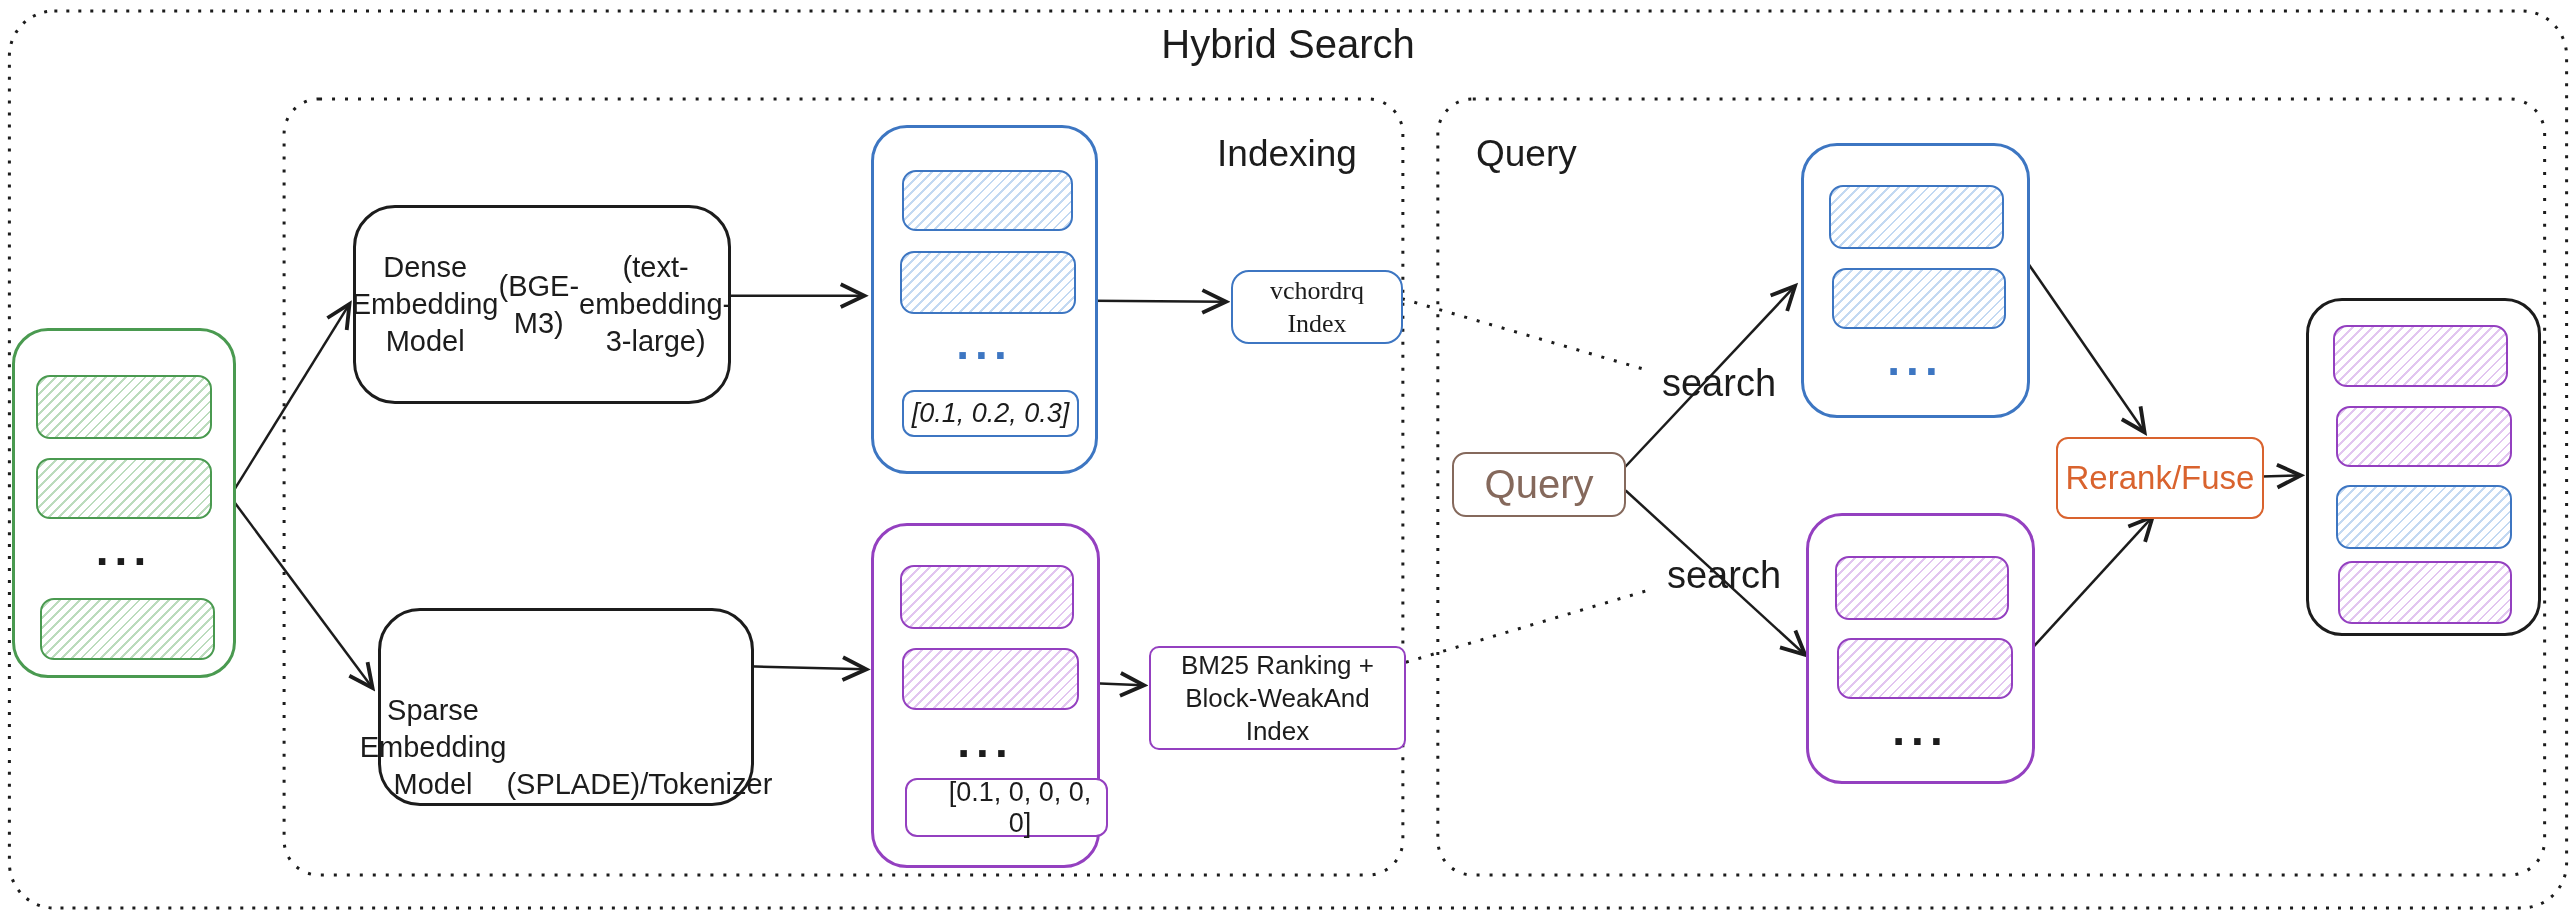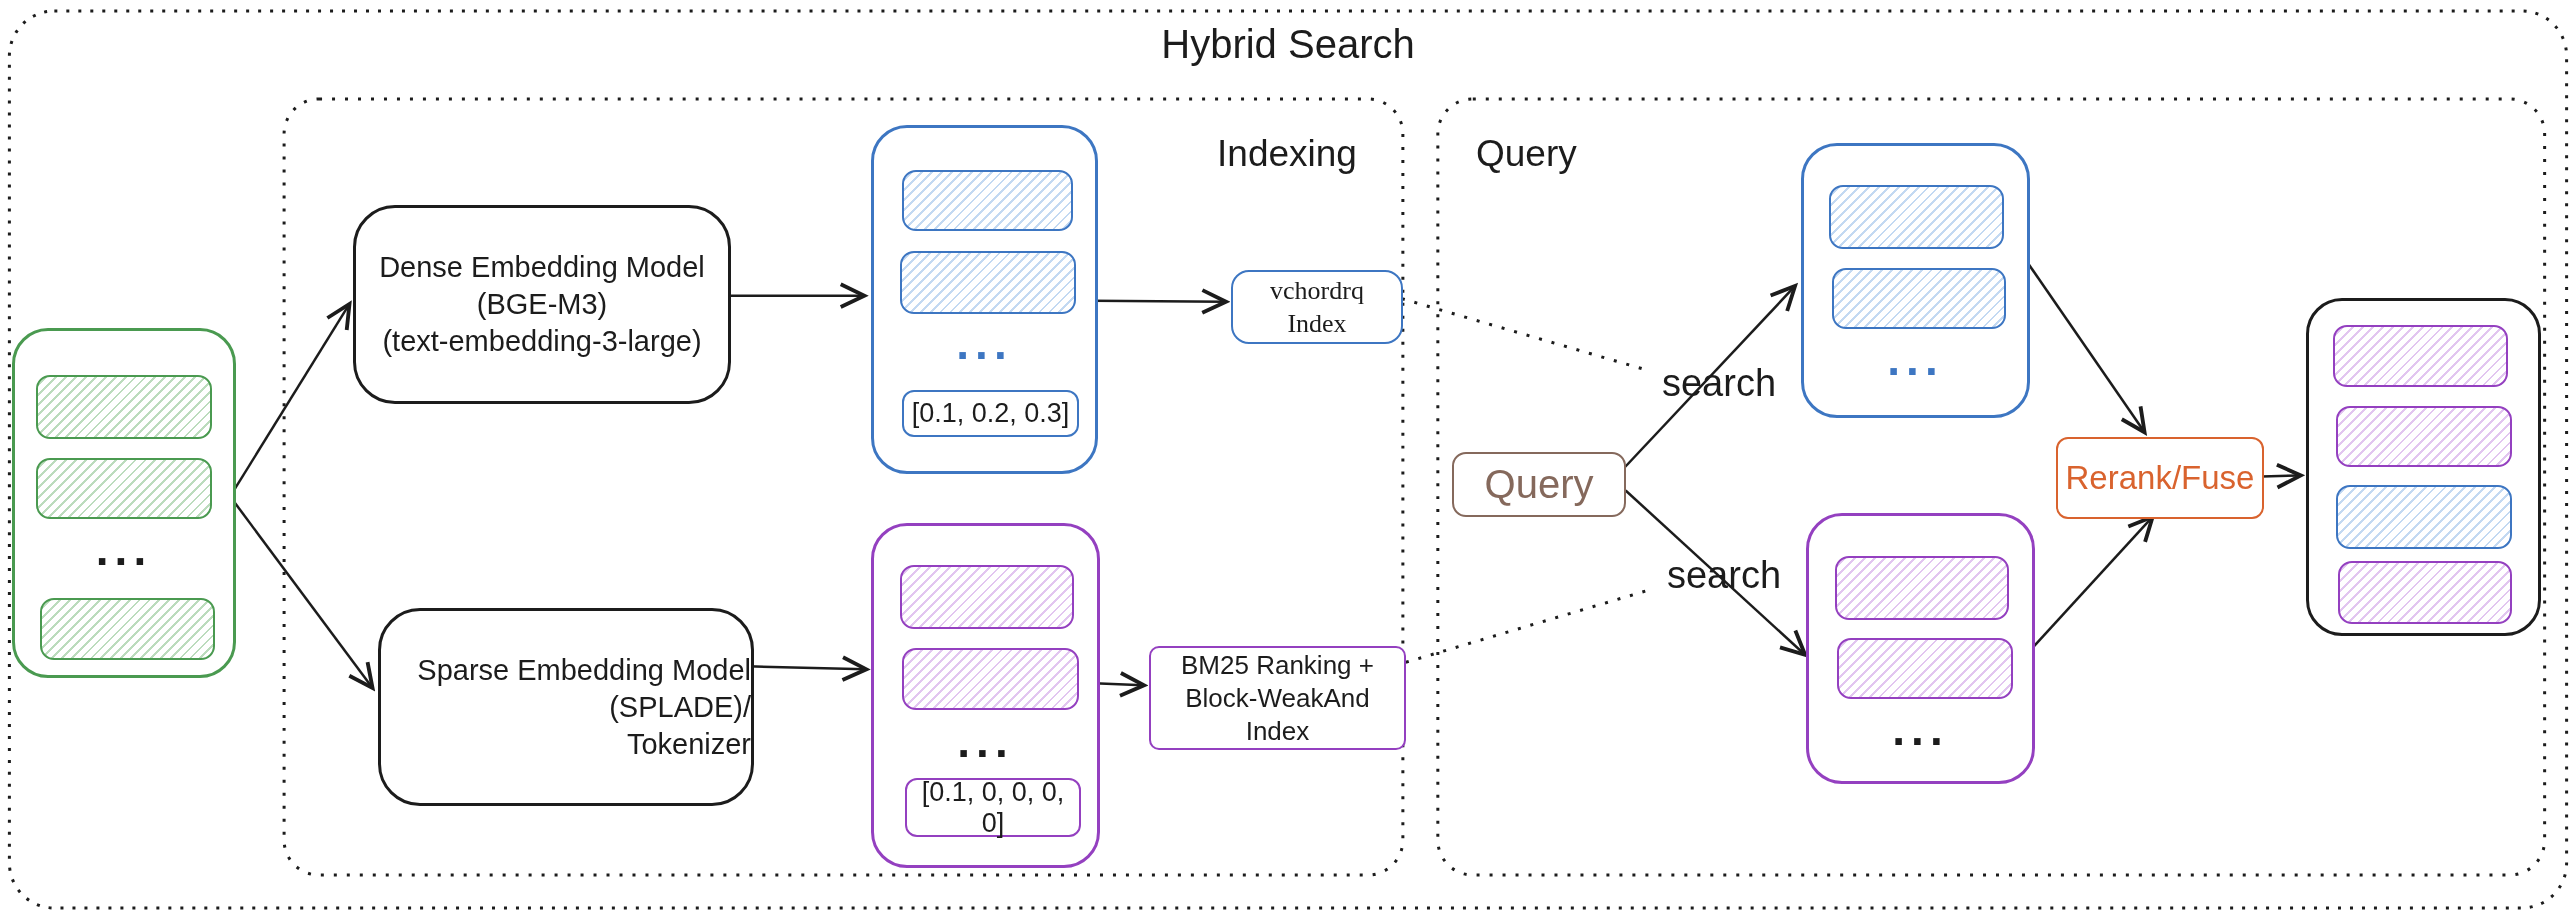--- a/index.html
+++ b/index.html
@@ -28,26 +28,26 @@
   .container.p{border:3px solid var(--purple);}
   .container.k{border:3px solid var(--ink);}
   .hatch{position:absolute;border-radius:14px;}
   .hatch.g{border:2.5px solid var(--green);background:repeating-linear-gradient(135deg,#ffffff 0 5px,var(--greenH) 5px 7px);}
   .hatch.b{border:2.5px solid var(--blue);background:repeating-linear-gradient(135deg,#ffffff 0 5px,var(--blueH) 5px 7px);}
   .hatch.p{border:2.5px solid var(--purple);background:repeating-linear-gradient(135deg,#ffffff 0 5px,var(--purpleH) 5px 7px);}
   .dots{position:absolute;left:0;width:100%;text-align:center;font-size:46px;font-weight:700;letter-spacing:6px;line-height:46px;}
   .dots.blue{color:var(--blue);}
   .dots.dark{color:var(--ink);}
   .modelbox{position:absolute;background:#fff;border:3px solid var(--ink);border-radius:42px;
-    display:flex;flex-direction:column;align-items:center;justify-content:center;text-align:center;
+    display:flex;flex-direction:row;align-items:center;justify-content:center;text-align:center;
     font-size:29px;line-height:37px;}
   .pill{position:absolute;background:#fff;display:flex;flex-direction:column;align-items:center;justify-content:center;
     text-align:center;}
   .sample{border:2.5px solid;border-radius:12px;font-size:27px;color:var(--ink);}
-  .sample.b{border-color:var(--blue);}
+  .sample.b{border-color:var(--blue);font-style:italic;}
   .sample.p{border-color:var(--purple);}
   .idx{font-size:26px;line-height:33px;color:var(--ink);}
   .idx.b{border:2.5px solid var(--blue);border-radius:18px;}
   .idx.p{border:2.5px solid var(--purple);border-radius:10px;}
   .querybox{border:2.5px solid var(--brown);border-radius:14px;color:var(--brown);font-size:40px;}
   .rerank{border:2.5px solid var(--orange);border-radius:12px;color:var(--orange);font-size:33px;}
   .searchlbl{position:absolute;width:170px;text-align:center;font-size:38px;color:var(--ink);}
 </style>
 </head>
 <body>
@@ -108,21 +108,21 @@
     <div class="hatch b" style="left:28px;top:42px;width:167px;height:57px;"></div>
     <div class="hatch b" style="left:26px;top:123px;width:172px;height:59px;"></div>
     <div class="dots blue" style="top:192px;">...</div>
     <div class="pill sample b" style="left:28px;top:262px;width:173px;height:43px;">[0.1, 0.2, 0.3]</div>
   </div>
 
   <div class="container p" style="left:871px;top:523px;width:223px;height:339px;">
     <div class="hatch p" style="left:26px;top:39px;width:170px;height:60px;"></div>
     <div class="hatch p" style="left:28px;top:122px;width:173px;height:58px;"></div>
     <div class="dots dark" style="top:192px;">...</div>
-    <div class="pill sample p" style="left:31px;top:252px;width:172px;height:55px;">[0.1, 0, 0, 0, 0]</div>
+    <div class="pill sample p" style="left:31px;top:252px;width:172px;height:55px;padding-left:27px;">[0.1, 0, 0, 0, 0]</div>
   </div>
 
   <div class="pill idx b" style="left:1231px;top:270px;width:168px;height:70px;font-family:Liberation Serif, serif;">
     <div>vchordrq</div>
     <div>Index</div>
   </div>
 
   <div class="pill idx p" style="left:1149px;top:646px;width:253px;height:100px;">
     <div>BM25 Ranking +</div>
     <div>Block-WeakAnd Index</div>

